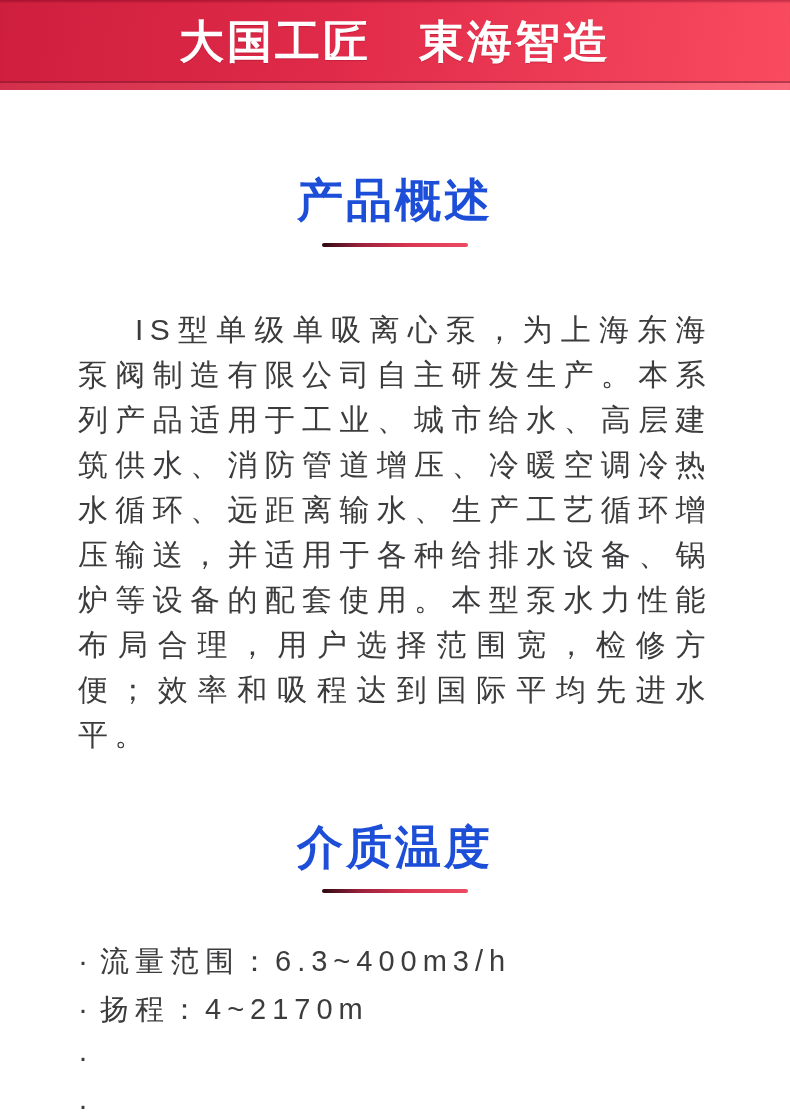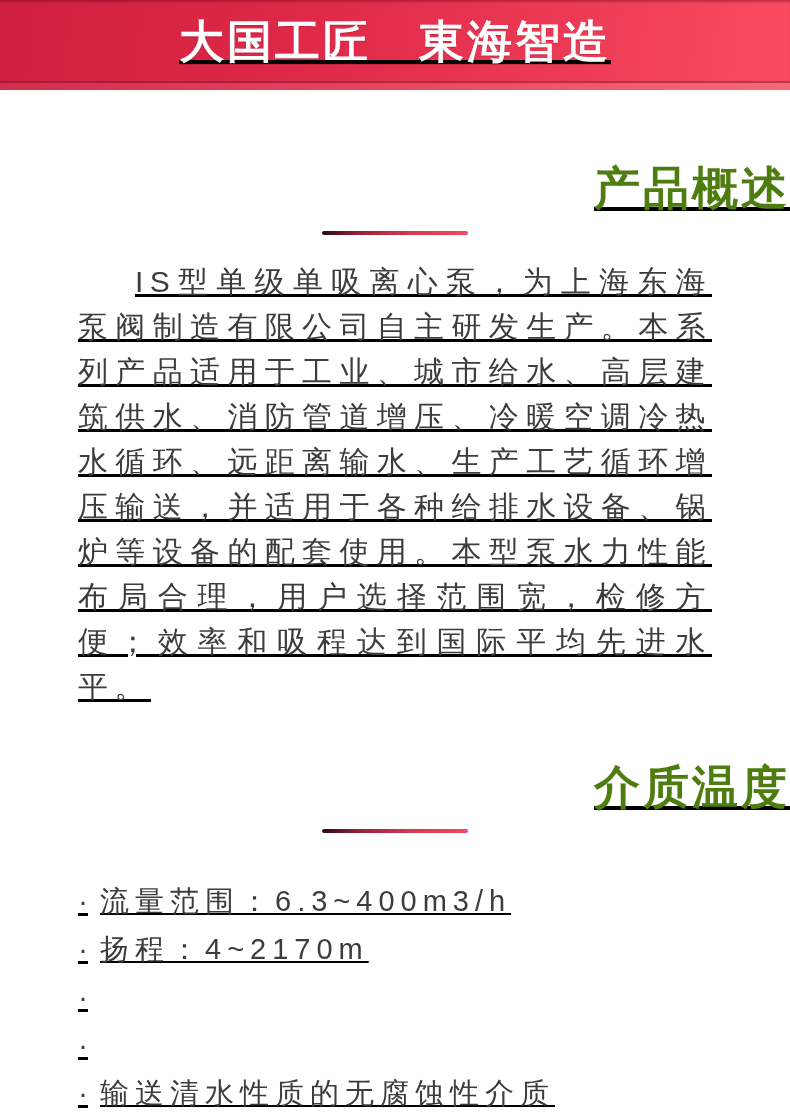--- a/index.html
+++ b/index.html
@@ -2,21 +2,21 @@
 <html><head>
 <meta charset="utf-8">
 <style>
   html, body { margin: 0; padding: 0; }
   body {
     width: 790px; height: 1114px;
     background: #ffffff;
     font-family: "Liberation Sans", sans-serif;
     overflow: hidden;
   }
-  .page { position: relative; width: 790px; height: 1114px; background: #ffffff; text-decoration: underline; }
+  .page { position: relative; width: 790px; height: 1114px; background: #ffffff; }
 
   
   .banner {
     position: relative;
     height: 90px;
     background: linear-gradient(97deg, #cf1f3e 0%, #e02a49 42%, #f94b60 100%);
     box-shadow: inset 0 3px 2px -1px rgba(100,0,25,.35);
     display: flex; align-items: center; justify-content: center;
   }
   .banner::after {
@@ -30,40 +30,40 @@
     color: #ffffff;
     font-size: 45px;
     font-weight: 700;
     letter-spacing: 3px;
     text-shadow: 0 1px 1px rgba(120,0,20,.25);
     white-space: nowrap;
   }
 
   
   .sec-title {
-    margin: 0;
-    text-align: right;
+    margin: 12px;
+    text-align: center;
     font-size: 46px;
     font-weight: 700;
     letter-spacing: 3px;
-    color: #4d7c0f;
+    color: #1d4ed8;
     line-height: 1.25;
   }
   .sec-overview .sec-title { padding-top: 70px; }
   .sec-conditions .sec-title { padding-top: 50px; }
   .title-underline {
     width: 146px; height: 4px;
     margin: 13px auto 0 auto;
     border-radius: 2px;
     background: linear-gradient(90deg, #2e0a12 0%, #97203a 25%, #d93650 60%, #ee4a62 100%);
   }
 
   
   .overview-text {
-    margin: 24px 78px 0 78px;
+    margin: 60px 78px 0 78px;
     font-size: 30px;
     line-height: 45px;
     letter-spacing: 6.5px;
     color: #3c3c3e;
     text-align: justify;
     text-indent: 57px;
     font-weight: 400;
   }
 
   

